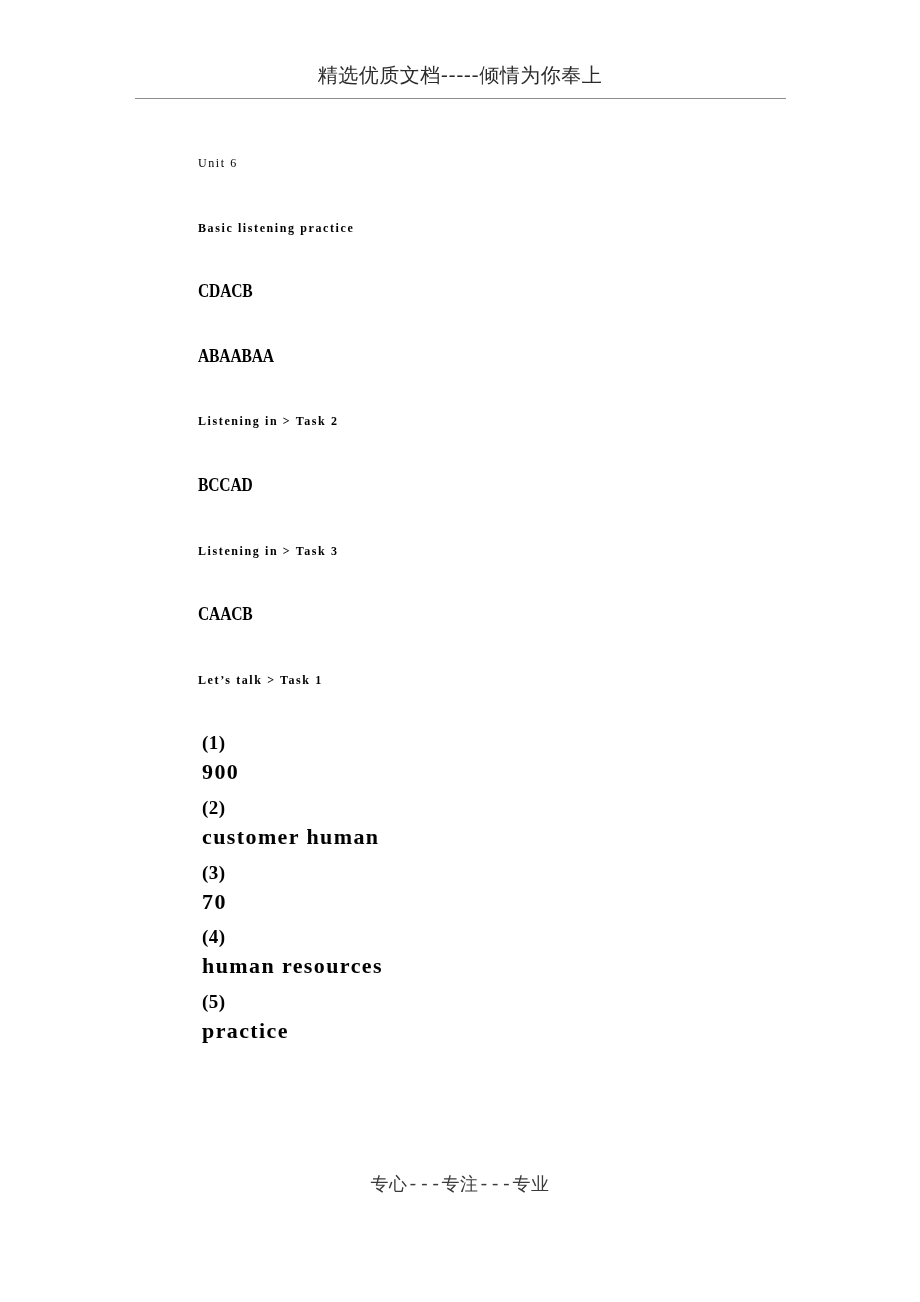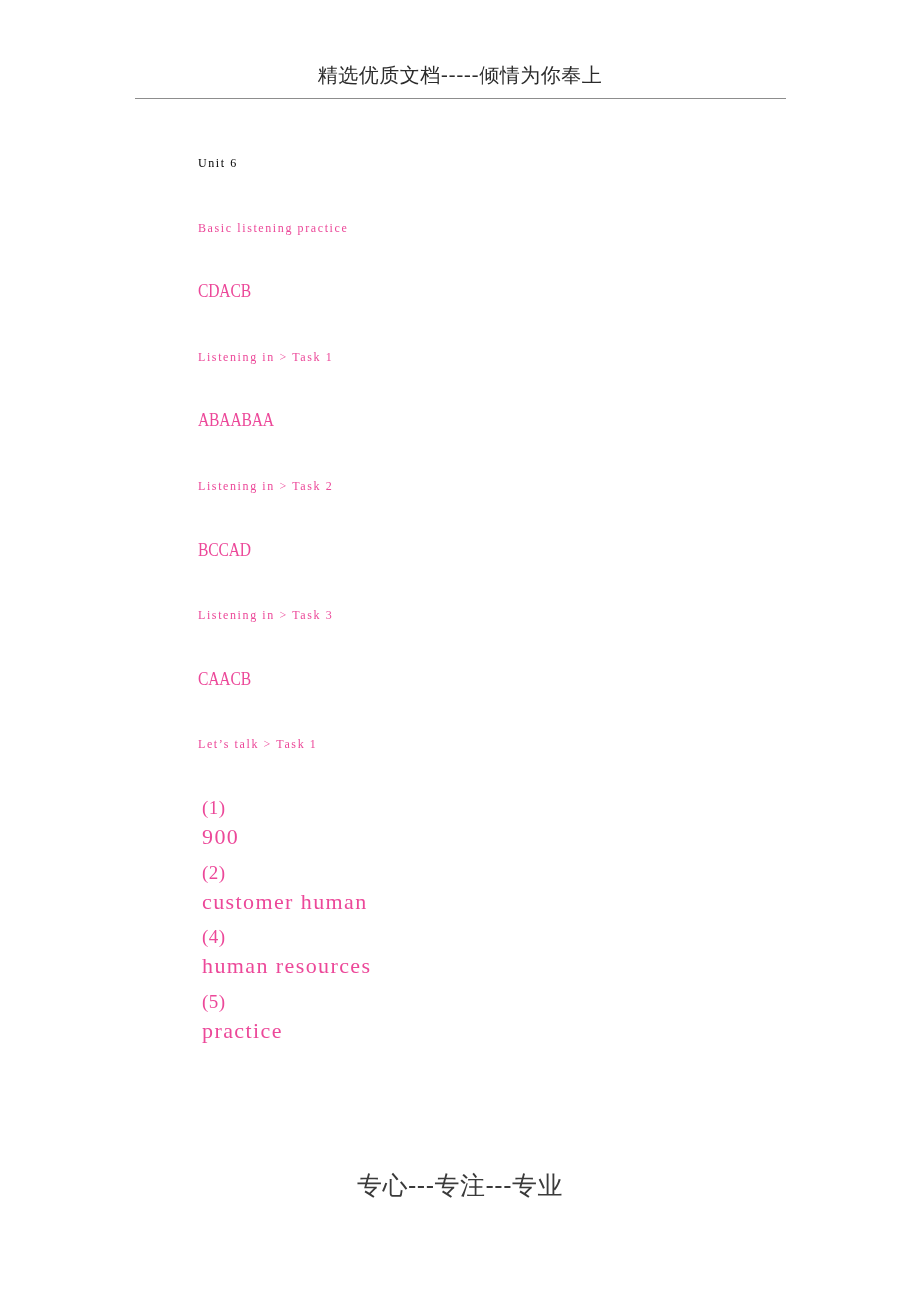--- a/index.html
+++ b/index.html
@@ -62,21 +62,22 @@
     line-height: 28px;
     white-space: pre;
   }
 
   
   .line.black {
     color: #000000;
   }
   
   .line.red {
-    color: #ec4899;
+    color: #000000;
+    font-weight: bold;
   }
 
   
   .txt-wide {
     font-family: "Liberation Serif", "DejaVu Serif", serif;
     font-size: 12px;
     letter-spacing: 1.6px;
   }
 
   
@@ -106,22 +107,22 @@
 
   
   .doc-footer {
     position: absolute;
     top: 1172px;
     left: 135px;
     width: 650px;
     text-align: center;
   }
   .doc-footer-text {
-    font-family: Liberation Sans, sans-serif;
-    font-size: 25px;
+    font-family: Liberation Mono, monospace;
+    font-size: 18px;
     line-height: 26px;
     color: #3a3a3a;
     letter-spacing: 0.5px;
     white-space: nowrap;
     text-align: center;
   }
 </style>
 </head>
 <body>
 
@@ -140,23 +141,20 @@
 
 
     <div class="line red">
       <span class="txt-wide">Basic listening practice</span>
     </div>
 
     <div class="line red">
       <span class="txt-narrow">CDACB</span>
     </div>
 
-    <div class="line red">
-      <span class="txt-wide">Listening in &gt; Task 1</span>
-    </div>
 
     <div class="line red">
       <span class="txt-narrow">ABAABAA</span>
     </div>
 
     <div class="line red">
       <span class="txt-wide">Listening in &gt; Task 2</span>
     </div>
 
     <div class="line red">
@@ -178,20 +176,24 @@
     <div class="line red indent">
       <span class="num-label">(1)</span>
       <span class="num-value">900</span>
     </div>
 
     <div class="line red indent">
       <span class="num-label">(2)</span>
       <span class="num-value">customer human</span>
     </div>
 
+    <div class="line red indent">
+      <span class="num-label">(3)</span>
+      <span class="num-value">70</span>
+    </div>
 
     <div class="line red indent">
       <span class="num-label">(4)</span>
       <span class="num-value">human resources</span>
     </div>
 
     <div class="line red indent">
       <span class="num-label">(5)</span>
       <span class="num-value">practice</span>
     </div>

